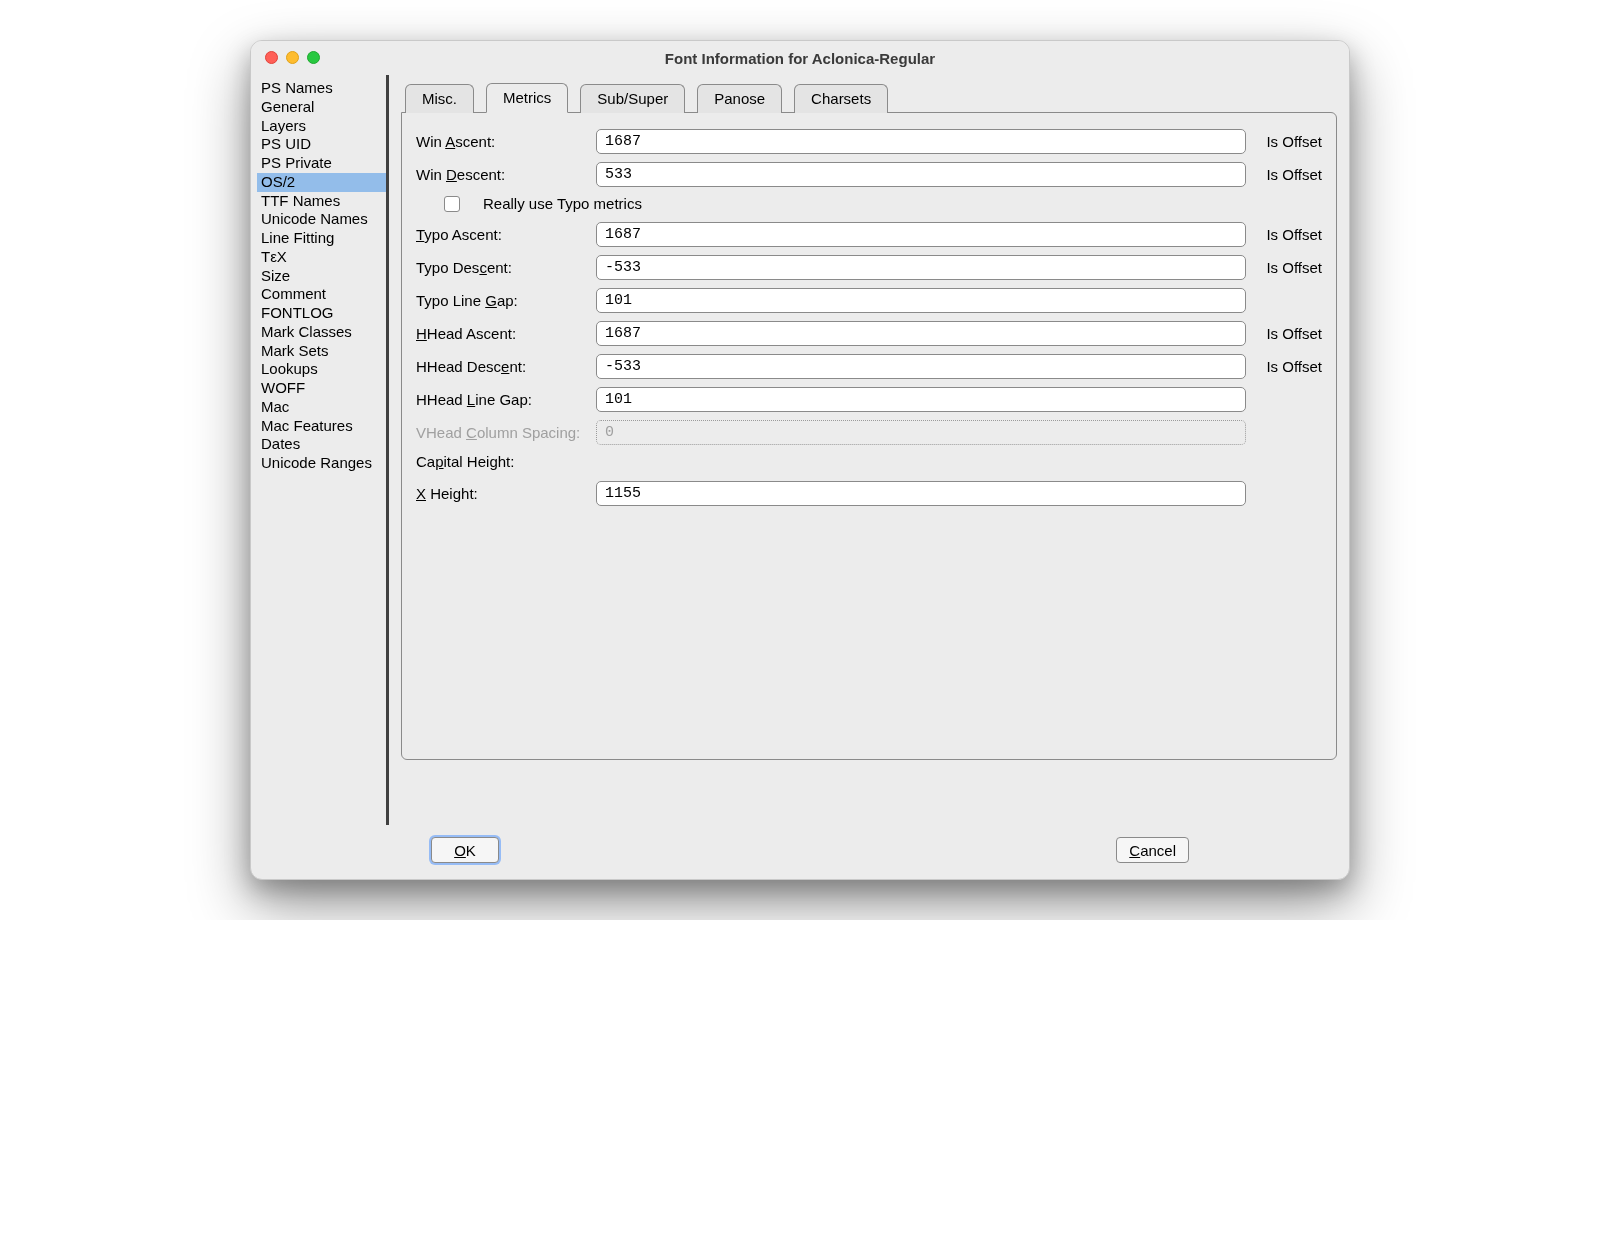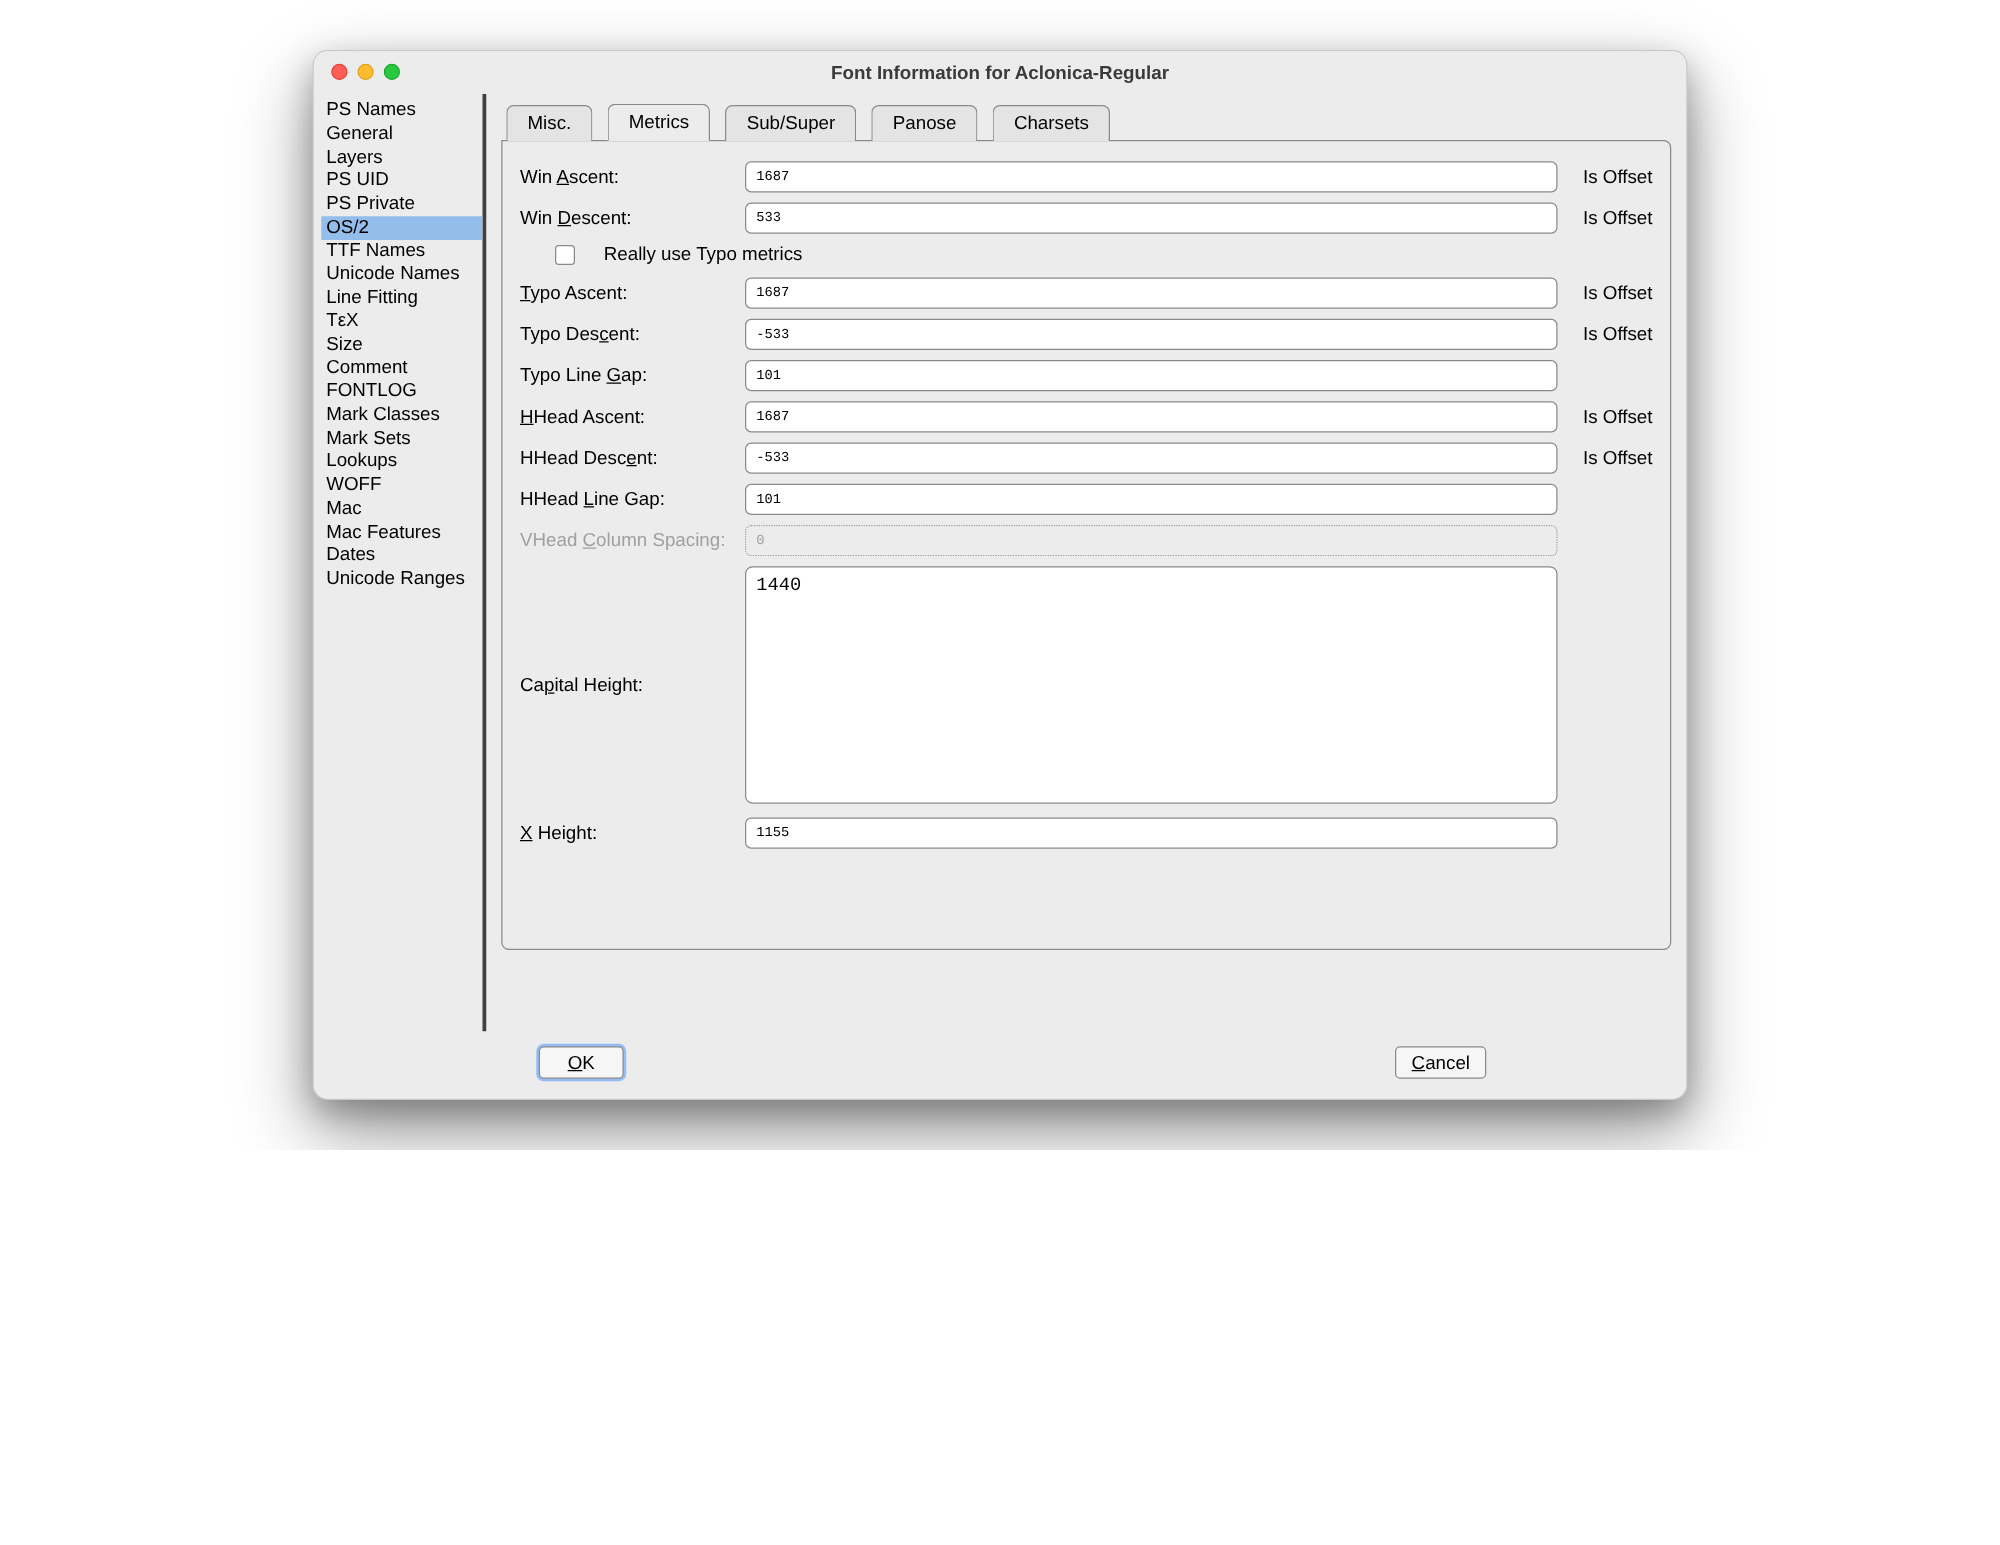--- a/index.html
+++ b/index.html
@@ -121,21 +121,21 @@
     color: #000;
   }
   .row.disabled .lbl { color: #a0a0a0; }
   .row input[type="text"] {
     flex: 1;
     height: 25px;
     border: 1px solid #8a8a8a;
     border-radius: 5px;
     background: #fff;
     font-family: "Menlo", "Courier New", monospace;
-    font-size: 11px;
+    font-size: 15px;
     padding: 2px 8px;
   }
   .row textarea.bigfield {
     flex: 1;
     height: 190px;
     border: 1px solid #8a8a8a;
     border-radius: 6px;
     background: #fff;
     font-family: "Menlo", "Courier New", monospace;
     font-size: 15px;
@@ -295,21 +295,20 @@
         </div>
 
         <div class="row disabled">
           <div class="lbl"><span>VHead </span><span class="und">C</span><span>olumn Spacing:</span></div>
           <input type="text" disabled="" value="0" style="">
           <div class="offset"></div>
         </div>
 
         <div class="row" style="align-items:center;">
           <div class="lbl"><span>Ca</span><span class="und">p</span><span>ital Height:</span></div>
-          <textarea class="bigfield" style="">1440</textarea>
           <div class="offset"></div>
         </div>
 
         <div class="row" style="margin-top:11px;">
           <div class="lbl"><span></span><span class="und">X</span><span> Height:</span></div>
           <input type="text" value="1155" style="">
           <div class="offset"></div>
         </div>
 
       </div>

